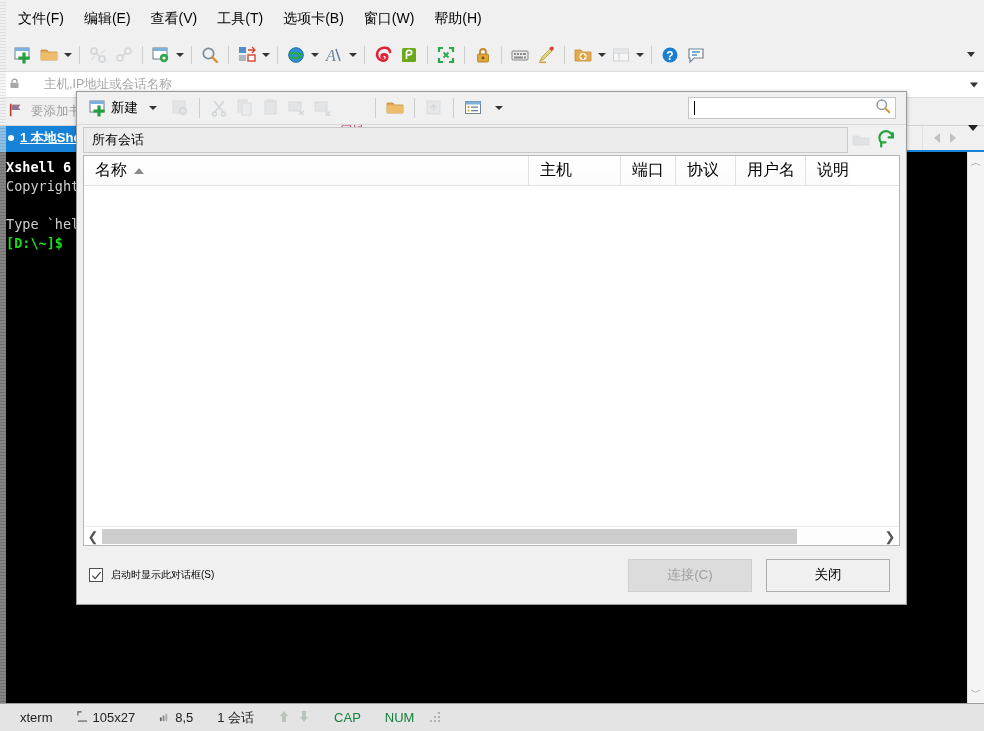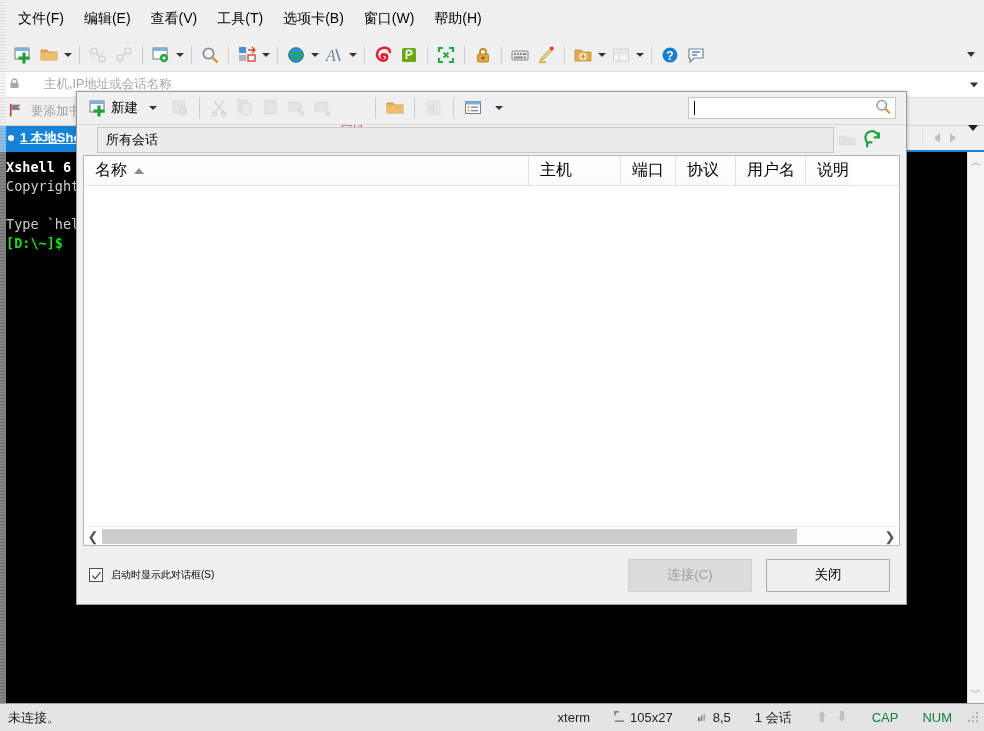--- a/index.html
+++ b/index.html
@@ -126,36 +126,36 @@
   }
   .dlg-title .t { font-size:14px; margin-left:9px; }
   .dlg-close {
     position:absolute; right:0; top:0; width:46px; height:35px;
     display:flex; align-items:center; justify-content:center;
     font-size:19px; color:#1b1b1b; font-family:"Liberation Sans",sans-serif;
   }
 
   .dlg-toolbar {
     flex:0 0 33px; background:#f0f0f0; display:flex; align-items:center;
-    padding-left:8px; border-bottom:1px solid #d9d9d9;
+    padding-left:8px; border-bottom:1px solid #d9d9d9;font-family:Liberation Serif, serif;
   }
   .dtb { display:flex; align-items:center; height:26px; padding:0 3px; gap:3px; }
   .dtb .lbl { font-size:13.5px; }
   .dtb.dis .lbl { color:#be185d;margin-top:48px; }
   .dsep { width:1px;height:20px;background:#cdcdcd;margin:0 6px; }
   .dsearch {
     margin-left:auto; margin-right:10px; width:208px; height:22px;
     background:#fff; border:1px solid #c6c6c6; display:flex; align-items:center;
     position:relative;
   }
   .dsearch .caret { width:1px; height:14px; background:#000; margin-left:5px; }
   .dsearch .mag { position:absolute; right:3px; top:50%; transform:translateY(-50%); }
 
   .dlg-path {
-    flex:0 0 30px; display:flex; align-items:center; padding:0 20px; 
+    flex:0 0 30px; display:flex; align-items:center; padding:0 6px; 
   }
   .pathbox {
     flex:1 1 auto; height:26px; background:#ececec; border:1px solid #c8c8c8;
     display:flex; align-items:center; padding-left:8px; font-size:13px;
   }
   .pbtn { width:26px;height:26px;display:flex;align-items:center;justify-content:center; }
 
   .dlg-list {
     margin: 0 6px; flex:1 1 auto; background:#fff; border:1px solid #b5b5b5;
     display:flex; flex-direction:column; min-height:0;
@@ -455,21 +455,20 @@
 
 <span>Type `help' to learn how to use Xshell prompt.</span>
 <span class="g">[D:\~]$ </span></div>
     <div class="vscroll">
       <div class="va">︿</div>
       <div class="va">﹀</div>
     </div>
   </div>
 
   <div class="statusbar">
-    <div class="sb-left">未连接。</div>
     <div class="sb-cell">xterm</div>
     <div class="sb-cell">
       <span>
         <svg width="11" height="11" viewBox="0 0 12 12">
             <path d="M1 5V1h4" stroke="#555" stroke-width="1.2" fill="none"></path>
             <path d="M1 11h10" stroke="#555" stroke-width="1.2"></path>
           </svg>
       </span>
       <span>105x27</span>
     </div>

